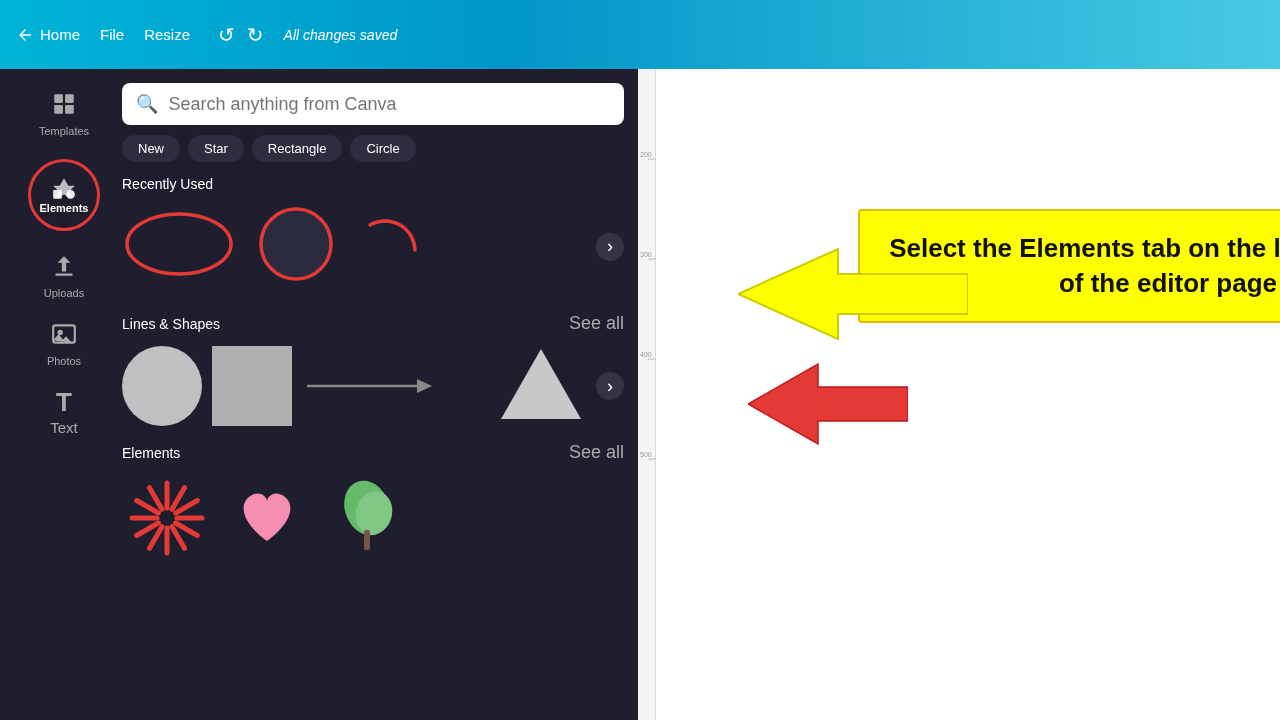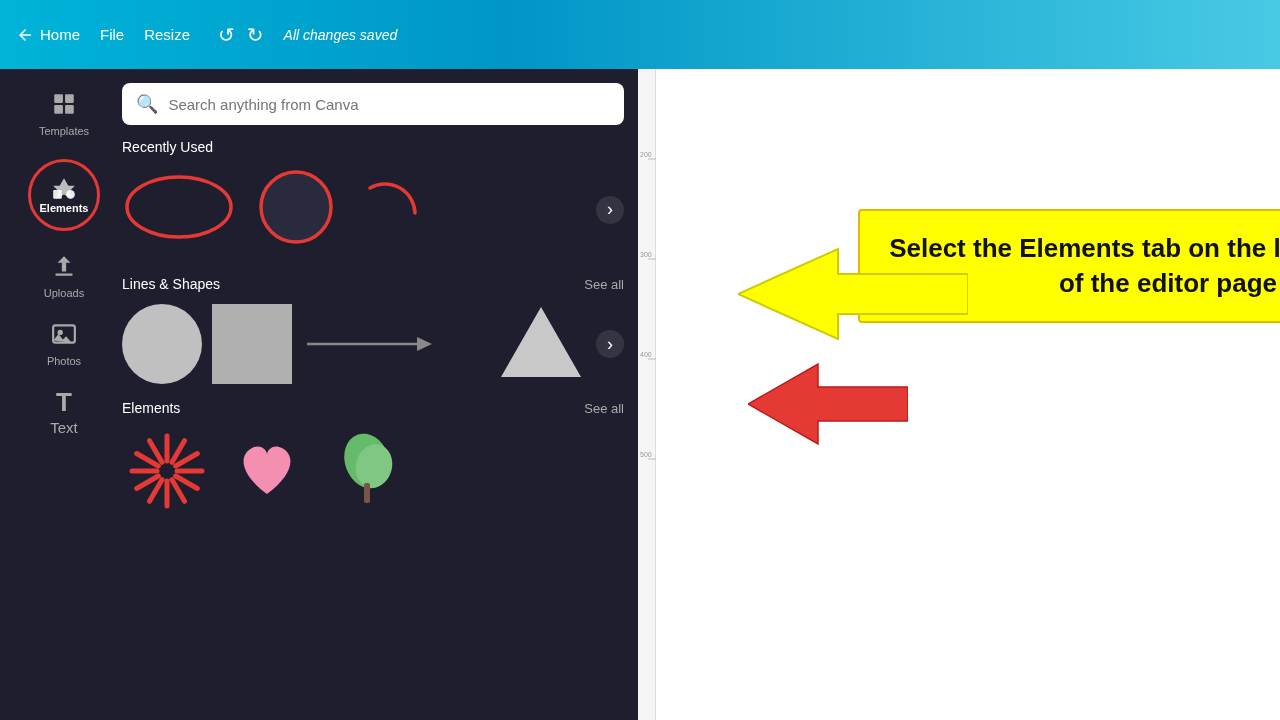--- a/index.html
+++ b/index.html
@@ -81,38 +81,38 @@
       margin: 14px 14px 10px;
       background: white;
       border-radius: 8px;
       display: flex;
       align-items: center;
       padding: 10px 14px;
       gap: 10px;
     }
     .search-bar .search-icon { font-size: 18px; color: #666; }
     .search-bar input {
-      border: none; outline: none; font-size: 15px; color: #555;
+      border: none; outline: none; font-size: 18px; color: #555;
       background: transparent; width: 100%;
     }
 
     
     .filter-chips {
       display: flex; gap: 8px; padding: 0 14px 10px; overflow: hidden;
     }
     .chip {
       background: #2d2d3f; color: white; border-radius: 20px;
       padding: 6px 16px; font-size: 13px; cursor: pointer; white-space: nowrap;
     }
 
     
     .section { padding: 0 14px 14px; }
     .section-header { display: flex; justify-content: space-between; align-items: center; margin-bottom: 10px; }
     .section-title { color: white; font-size: 14px; font-weight: 400; }
-    .see-all { color: #aaa; font-size: 13px; cursor: pointer; }
+    .see-all { color: #aaa; font-size: 18px; cursor: pointer; }
     .shape-item { cursor: pointer; }
     .row-arrow {
       color: white; font-size: 18px; cursor: pointer;
       background: rgba(255,255,255,0.1); border-radius: 50%;
       width: 28px; height: 28px; display: flex; align-items: center; justify-content: center;
       margin-left: auto;
     }
 
     
     .shapes-row {
@@ -289,20 +289,26 @@
 
   </div>
 
   <div class="elements-panel">
 
     <div class="search-bar">
       <span class="search-icon">🔍</span>
       <input type="text" placeholder="Search anything from Canva" style="">
     </div>
 
+    <div class="filter-chips">
+      <div class="chip">New</div>
+      <div class="chip">Star</div>
+      <div class="chip">Rectangle</div>
+      <div class="chip">Circle</div>
+    </div>
 
     <div class="section recently-section">
       <div class="section-header">
         <span class="section-title">Recently Used</span>
       </div>
       <div class="recently-shapes">
 
         <div class="shape-item">
           <svg width="115" height="75">
             <ellipse cx="57" cy="37" rx="52" ry="30" fill="none" stroke="#e53935" stroke-width="3.5"></ellipse>

